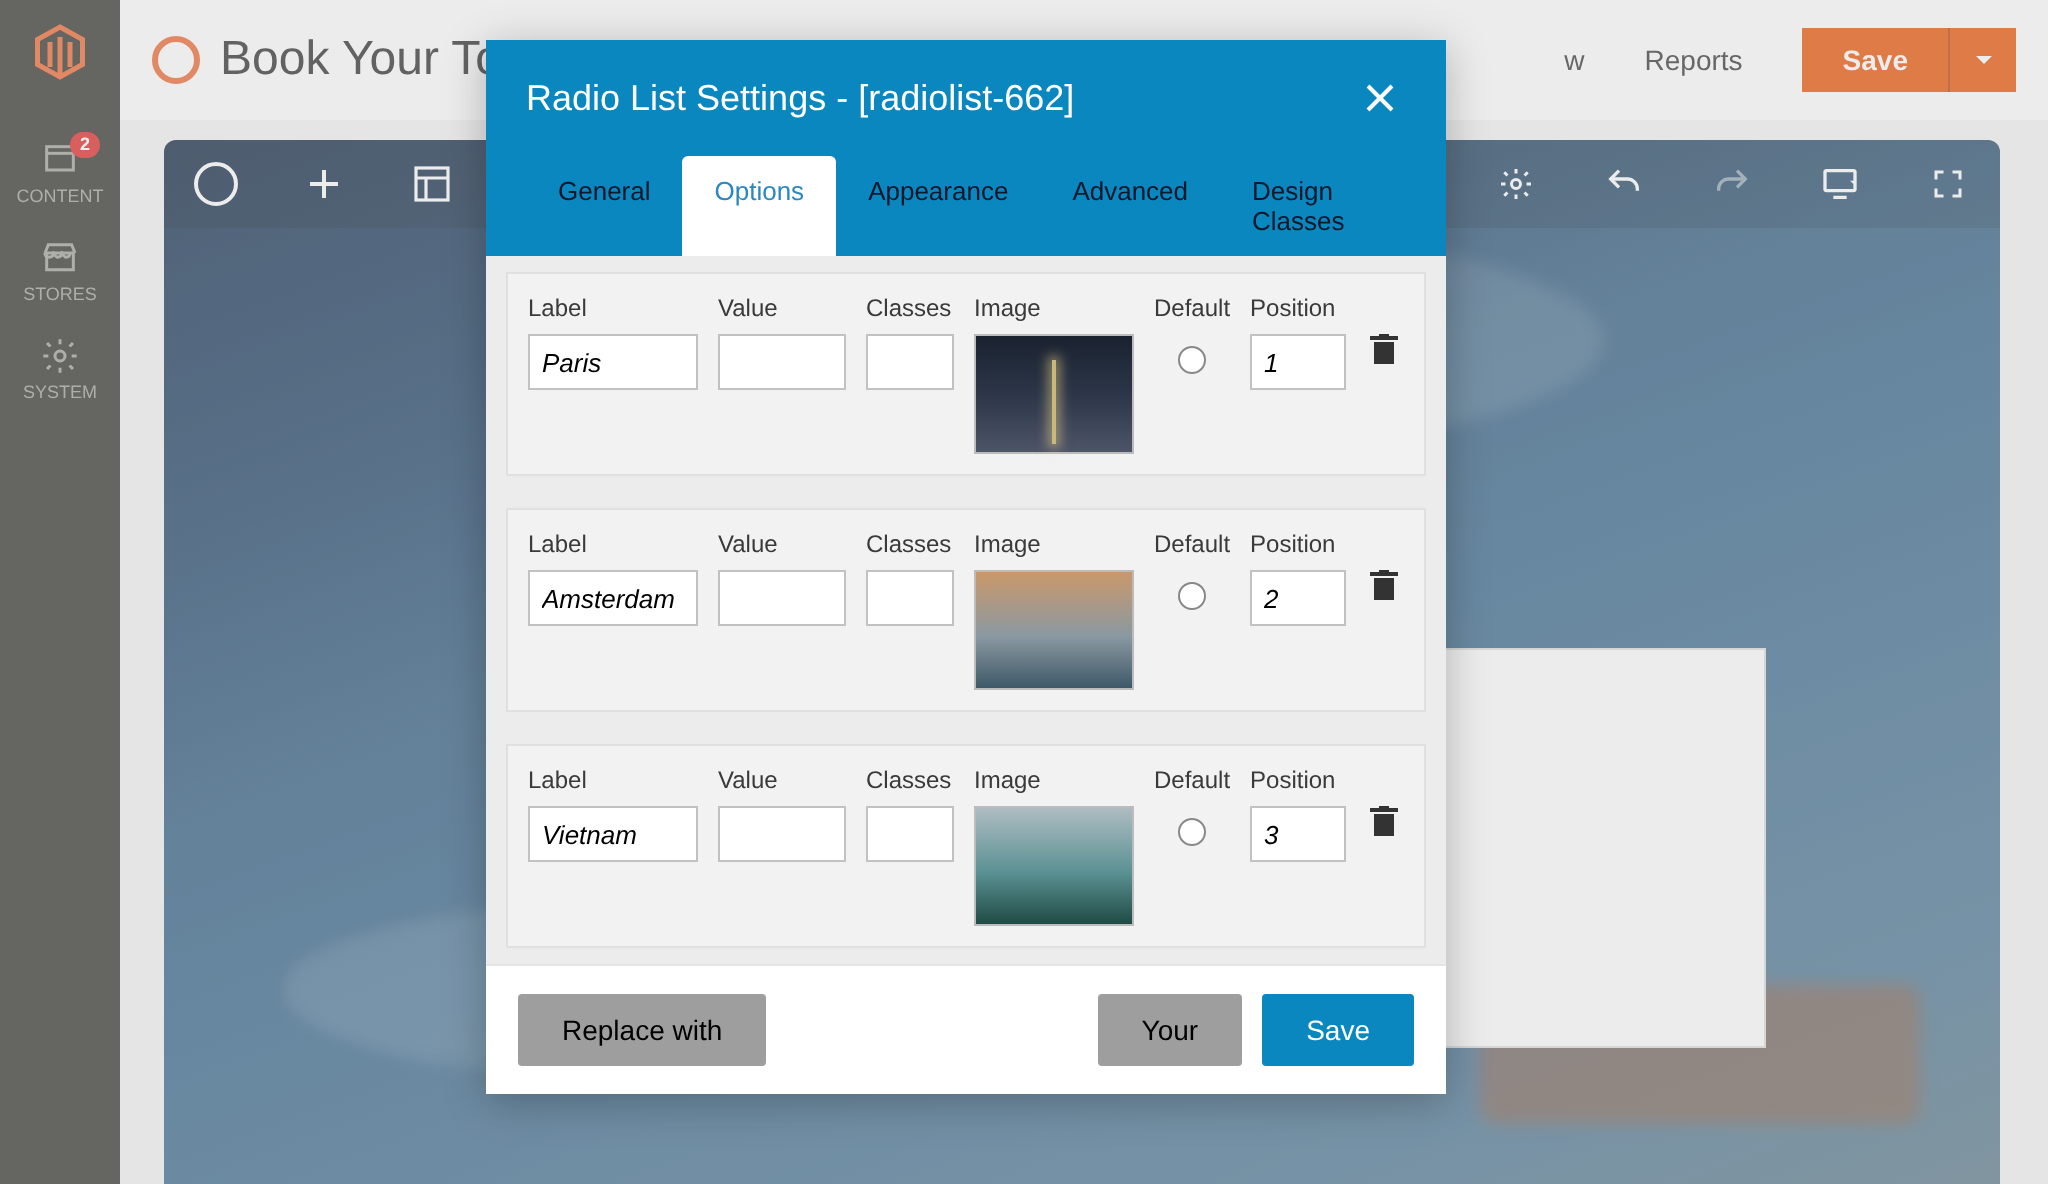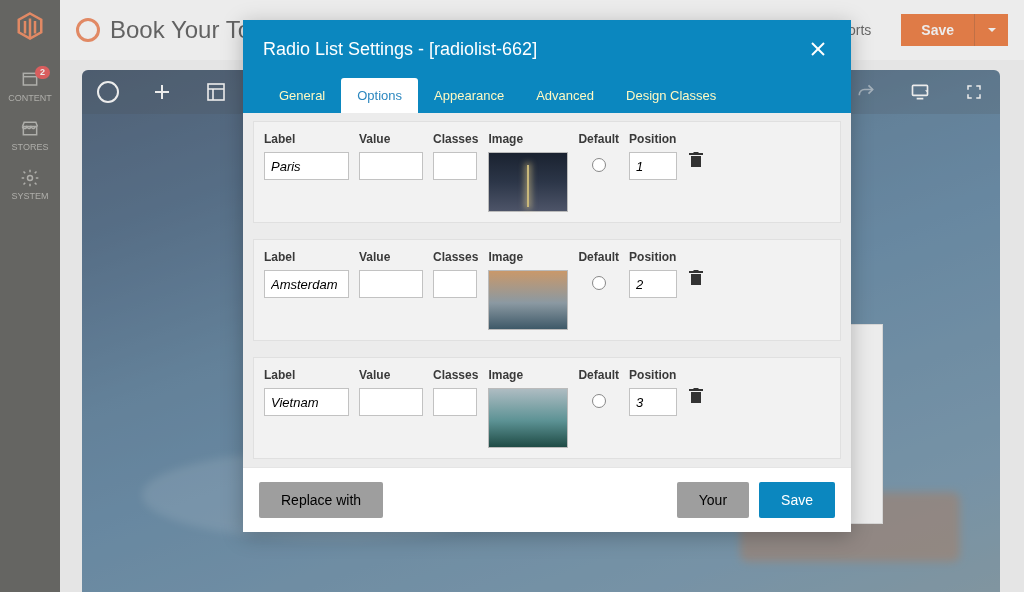--- a/index.html
+++ b/index.html
@@ -98,42 +98,42 @@
     
     .modal-overlay {
       position:absolute; inset:0;
       background: rgba(200,200,200,0.35);
       z-index:50;
     }
 
     .modal {
       position:absolute;
       left: 243px; top: 20px;
-      width: 608px;
+      width: 480px;
       background:#fff;
       z-index:100;
       display:flex; flex-direction:column;
       box-shadow: 0 4px 20px rgba(0,0,0,.25);
     }
     .modal-header {
       background:#0b87bf;
       color:#fff;
       padding: 16px 20px 0 20px;
       display:flex;
       flex-direction:column;
     }
     .modal-title-row { display:flex; align-items:center; }
     .modal-title { font-size:18px; font-weight:400; flex:1; }
     .modal-close { width:26px; height:26px; display:flex; align-items:center; justify-content:center; cursor:pointer; }
     .modal-close svg { stroke:#fff; }
     .modal-tabs { display:flex; margin-top:16px; }
     .modal-tab {
       padding: 10px 16px;
       font-size:13px;
-      color:#fef9c3;
+      color:#0f172a;
       cursor:pointer;
     }
     .modal-tab.active {
       background:#fff;
       color:#2b87bf;
       border-radius:3px 3px 0 0;
     }
 
     .modal-body {
       background:#ececec;
@@ -146,21 +146,21 @@
     .option-row {
       margin: 8px 10px;
       background:#f2f2f2;
       border:1px solid #e0e0e0;
       padding: 10px 10px;
       display:flex;
       align-items:flex-start;
       gap:10px;
     }
     .opt-group { display:flex; flex-direction:column; }
-    .opt-label { font-size:12px; color:#3a3a3a; margin-bottom:6px; font-weight:700; }
+    .opt-label { font-size:12px; color:#3a3a3a; margin-bottom:6px; font-weight:400; }
     .opt-input {
       border:1px solid #c2c2c2;
       height:28px;
       padding: 0 6px;
       font-size:13px;
       background:#fff;
       font-style:italic;
     }
     .w-label { width:85px; }
     .w-value { width:64px; }

